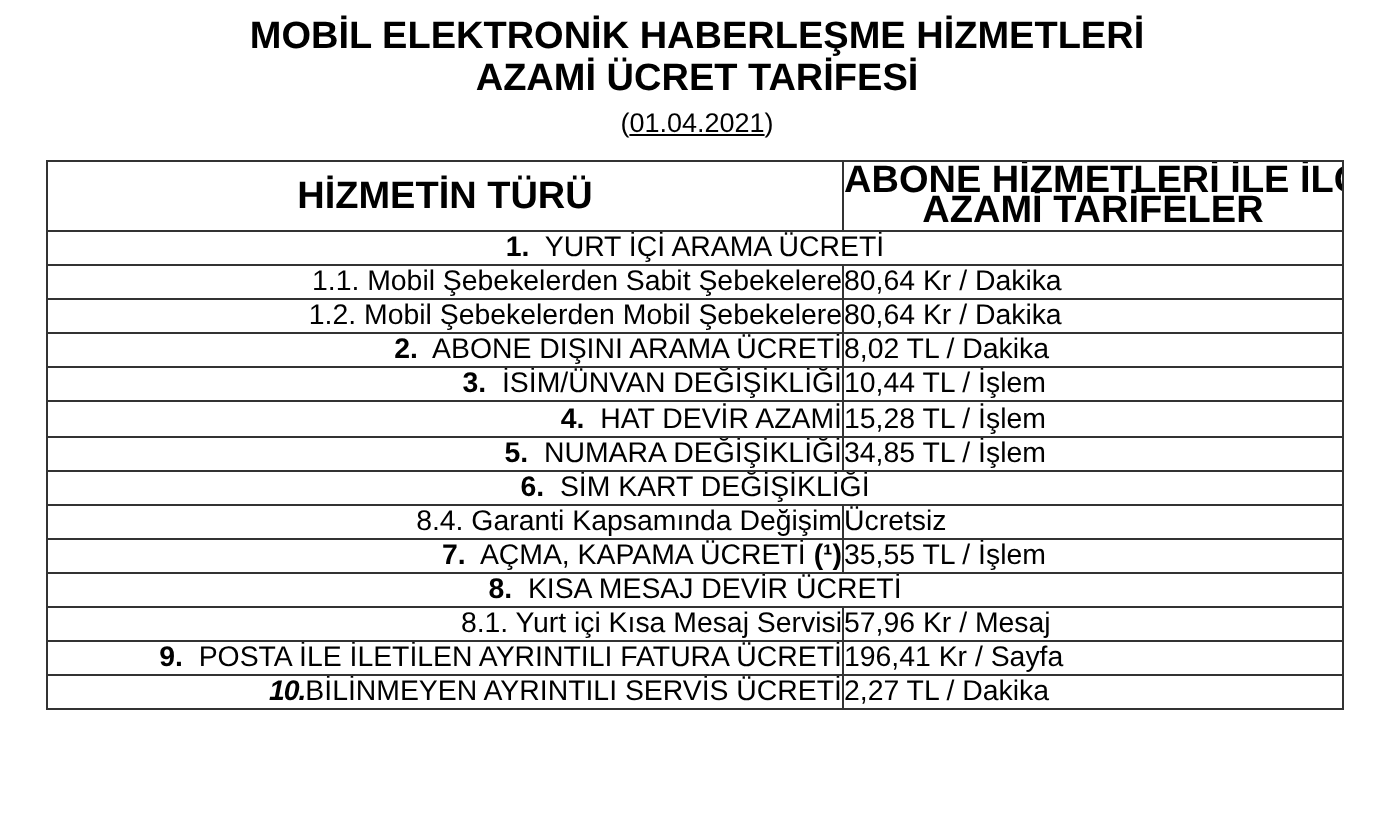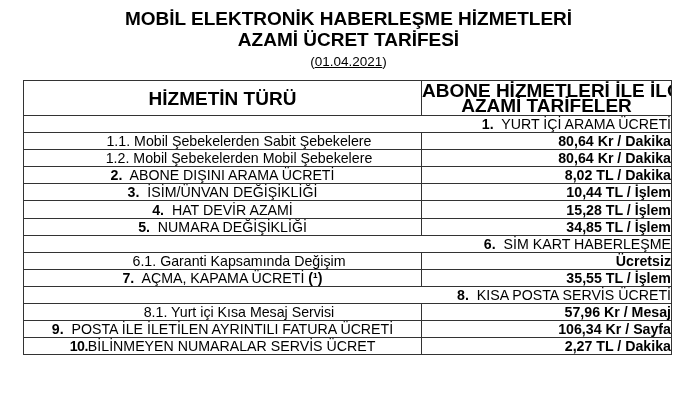--- a/index.html
+++ b/index.html
@@ -56,26 +56,26 @@
     table.tariff th {
       font-weight: bold;
       font-size: 19px;
       line-height: 15px;
       height: 34px;
       text-align: center;
       vertical-align: middle;
     }
     col.c1 { width: 398px; }
     col.c2 { width: 250px; }
-    td.svc { text-align: center; padding-left: 5px; }
+    td.svc { text-align: right; padding-left: 5px; }
     td.svc.sub { padding-left: 33px; }
-    td.val { text-align: right; font-weight: bold; }
-    td.span { text-align: right; padding-left: 5px; }
+    td.val { text-align: left; }
+    td.span { text-align: center; padding-left: 5px; }
     .num { font-weight: bold; }
-    .num-10 { letter-spacing: -0.5px; }
+    .num-10 { letter-spacing: -0.5px; font-style: italic; }
     .note { font-weight: bold; }
   </style>
 </head>
 <body>
 
 <div class="title-block">
   <div class="title-line">MOBİL ELEKTRONİK HABERLEŞME HİZMETLERİ</div>
   <div class="title-line">AZAMİ ÜCRET TARİFESİ</div>
   <div class="date-line"><span>(</span><span class="date-value">01.04.2021</span><span>)</span></div>
 </div>
@@ -116,39 +116,39 @@
       </tr>
       <tr>
         <td class="svc"><span class="num">4.</span><span>&nbsp; </span><span>HAT DEVİR AZAMİ</span></td>
         <td class="val">15,28 TL / İşlem</td>
       </tr>
       <tr>
         <td class="svc"><span class="num">5.</span><span>&nbsp; </span><span>NUMARA DEĞİŞİKLİĞİ</span></td>
         <td class="val">34,85 TL / İşlem</td>
       </tr>
       <tr>
-        <td colspan="2" class="span"><span class="num">6.</span><span>&nbsp; </span><span>SİM KART HABERLEŞME</span></td>
+        <td colspan="2" class="span"><span class="num">6.</span><span>&nbsp; </span><span>SİM KART DEĞİŞİKLİĞİ</span></td>
       </tr>
       <tr>
-        <td class="svc sub"><span>6.1. Garanti Kapsamında Değişim</span></td>
+        <td class="svc sub"><span>8.4. Garanti Kapsamında Değişim</span></td>
         <td class="val">Ücretsiz</td>
       </tr>
       <tr>
         <td class="svc"><span class="num">7.</span><span>&nbsp; </span><span>AÇMA, KAPAMA ÜCRETİ</span><span> </span><span class="note">(¹)</span></td>
         <td class="val">35,55 TL / İşlem</td>
       </tr>
       <tr>
-        <td colspan="2" class="span"><span class="num">8.</span><span>&nbsp; </span><span>KISA POSTA SERVİS ÜCRETİ</span></td>
+        <td colspan="2" class="span"><span class="num">8.</span><span>&nbsp; </span><span>KISA MESAJ DEVİR ÜCRETİ</span></td>
       </tr>
       <tr>
         <td class="svc sub"><span>8.1. Yurt içi Kısa Mesaj Servisi</span></td>
         <td class="val">57,96 Kr / Mesaj</td>
       </tr>
       <tr>
         <td class="svc"><span class="num">9.</span><span>&nbsp; </span><span>POSTA İLE İLETİLEN AYRINTILI FATURA ÜCRETİ</span></td>
-        <td class="val">106,34 Kr / Sayfa</td>
+        <td class="val">196,41 Kr / Sayfa</td>
       </tr>
       <tr>
-        <td class="svc"><span class="num num-10">10.</span><span></span><span>BİLİNMEYEN NUMARALAR SERVİS ÜCRET</span></td>
+        <td class="svc"><span class="num num-10">10.</span><span></span><span>BİLİNMEYEN AYRINTILI SERVİS ÜCRETİ</span></td>
         <td class="val">2,27 TL / Dakika</td>
       </tr>
     </tbody>
 </table>
 
 </body></html>

